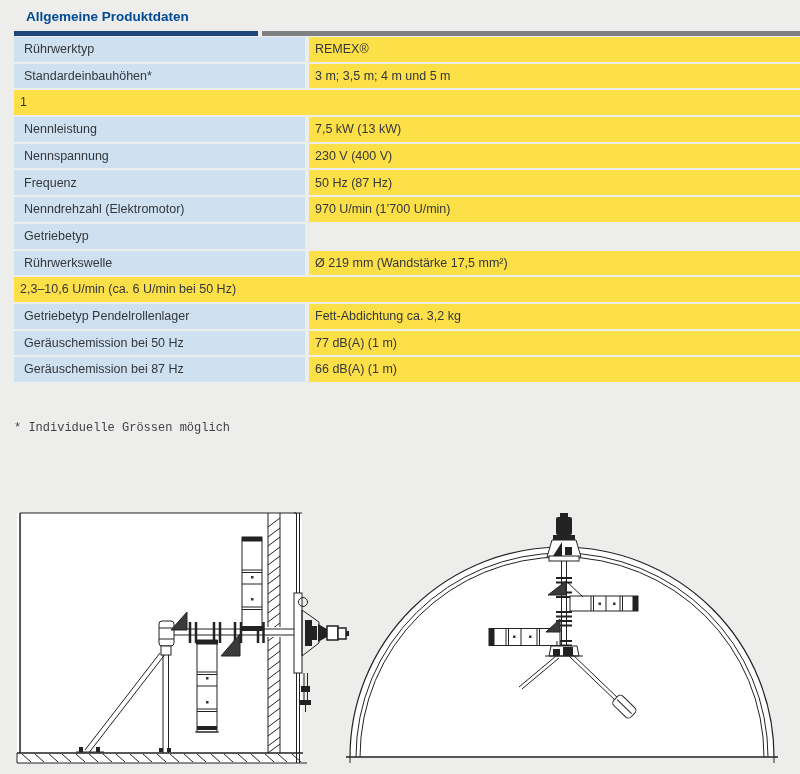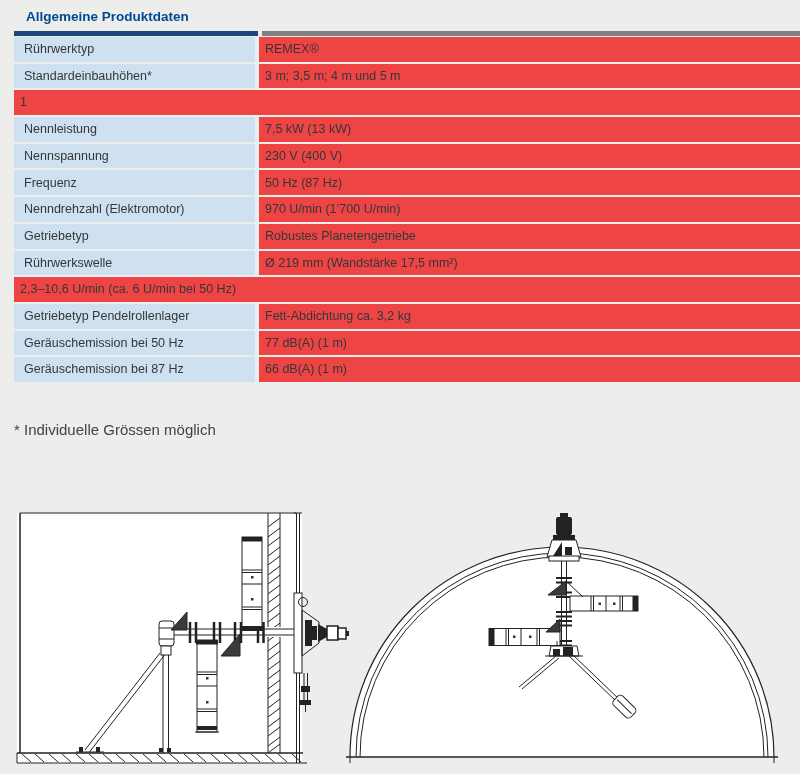--- a/index.html
+++ b/index.html
@@ -14,23 +14,23 @@
   }
   .page-title{
     position:absolute;left:26px;top:9px;font-size:13.5px;font-weight:bold;color:var(--title-color);
   }
   .spec-table{position:absolute;left:14px;top:31px;width:786px;}
   .head-bar{display:flex;gap:4px;height:5px;margin-bottom:1px;}
   .head-bar .left{width:244px;background:var(--bar-navy);}
   .head-bar .right{flex:1;background:var(--bar-gray);}
   .row{display:flex;gap:4px;height:24.7px;margin-bottom:2px;}
   .cell{display:flex;align-items:center;font-size:12.5px;line-height:1;}
-  .cell.label{width:241px;background:var(--label-bg);padding-left:10px;}
-  .cell.value{flex:1;background:#ef4444;padding-left:6px;}
-  .footnote{position:absolute;left:14px;top:421px;font-size:15px;color:#3f4346;}
+  .cell.label{width:291px;background:var(--label-bg);padding-left:10px;}
+  .cell.value{flex:1;background:#fde047;padding-left:6px;}
+  .footnote{position:absolute;left:14px;top:421px;font-size:12px;color:#3f4346;font-family:Liberation Mono, monospace;}
   .drawings{position:absolute;left:0;top:500px;width:800px;height:274px;}
 </style>
 </head>
 <body>
 
 <div class="page-title">Allgemeine Produktdaten</div>
 
 <div class="spec-table">
   <div class="head-bar">
     <div class="left"></div>
@@ -59,21 +59,20 @@
       <div class="row">
         <div class="cell label">Frequenz</div>
         <div class="cell value">50 Hz (87 Hz)</div>
       </div>
       <div class="row">
         <div class="cell label">Nenndrehzahl (Elektromotor)</div>
         <div class="cell value">970 U/min (1’700 U/min)</div>
       </div>
       <div class="row">
         <div class="cell label">Getriebetyp</div>
-        <div class="cell value">Robustes Planetengetriebe</div>
       </div>
       <div class="row">
         <div class="cell label">Rührwerkswelle</div>
         <div class="cell value">Ø 219 mm (Wandstärke 17,5 mm²)</div>
       </div>
       <div class="row">
         <div class="cell value">2,3–10,6 U/min (ca. 6 U/min bei 50 Hz)</div>
       </div>
       <div class="row">
         <div class="cell label">Getriebetyp Pendelrollenlager</div>

